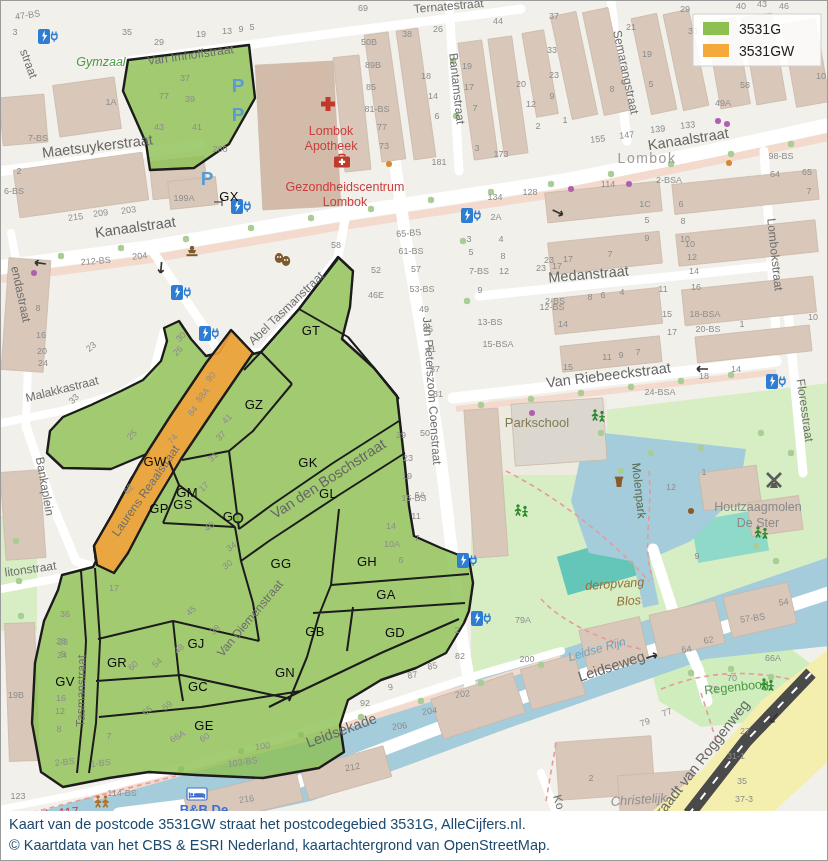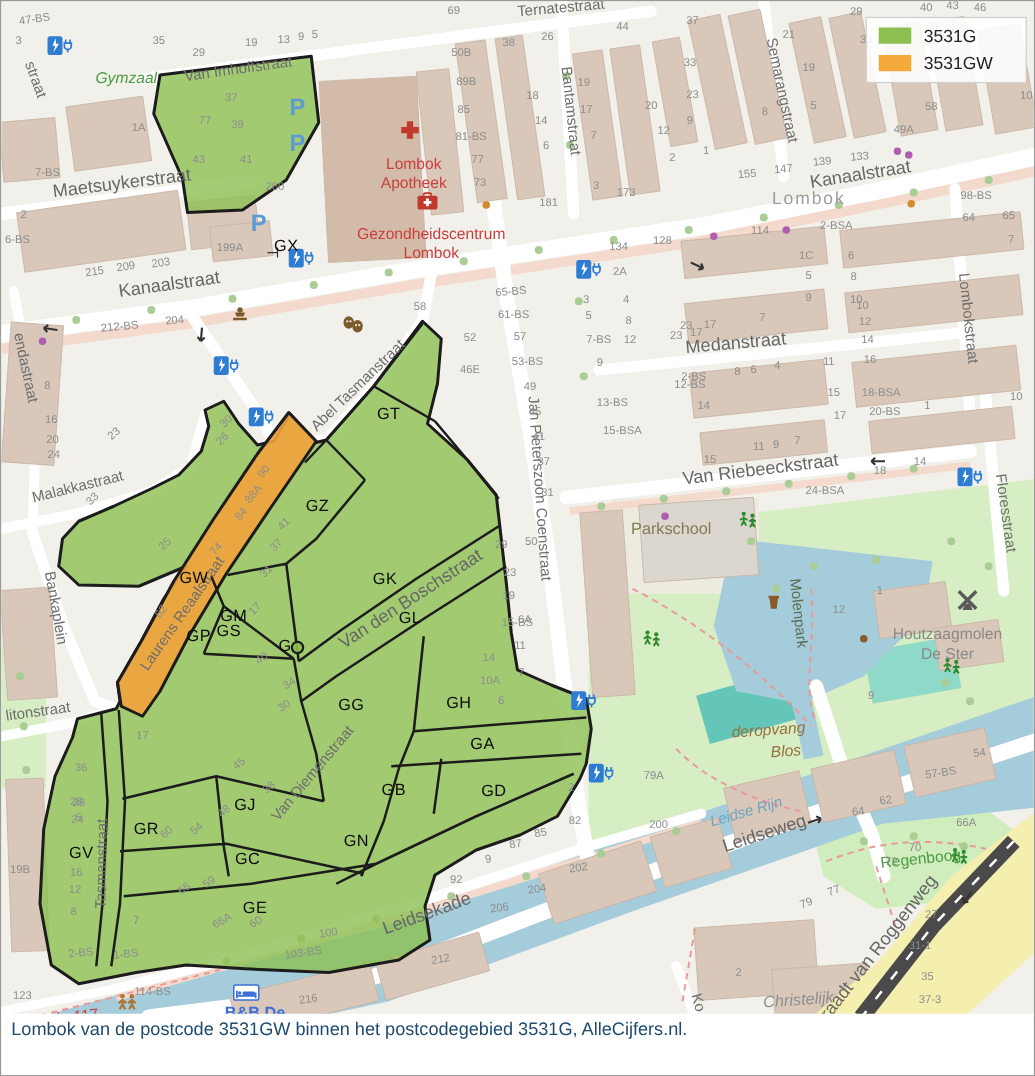--- a/index.html
+++ b/index.html
@@ -640,15 +640,16 @@
   <g id="legendLayer">
     <rect x="692" y="13" width="128" height="52" fill="#ffffff" fill-opacity="0.88" stroke="#cfcfcf"></rect>
   <rect x="702" y="21" width="26" height="13" fill="#8CC152"></rect>
         <text x="738" y="32.5" class="legend-text">3531G</text>
         <rect x="702" y="43" width="26" height="13" fill="#F5A93B"></rect>
         <text x="738" y="54.5" class="legend-text">3531GW</text>
       </g>
 </svg>
 
 <div id="caption">
-  <div>Lombok van de postcode 3531GW binnen het postcodegebied 3531G, AlleCijfers.nl.</div>
+  <div>Kaart van de postcode 3531GW straat het postcodegebied 3531G, AlleCijfers.nl.</div>
+  <div>© Kaartdata van het CBS &amp; ESRI Nederland, kaartachtergrond van OpenStreetMap.</div>
 </div>
 </div>
 
 </body></html>

